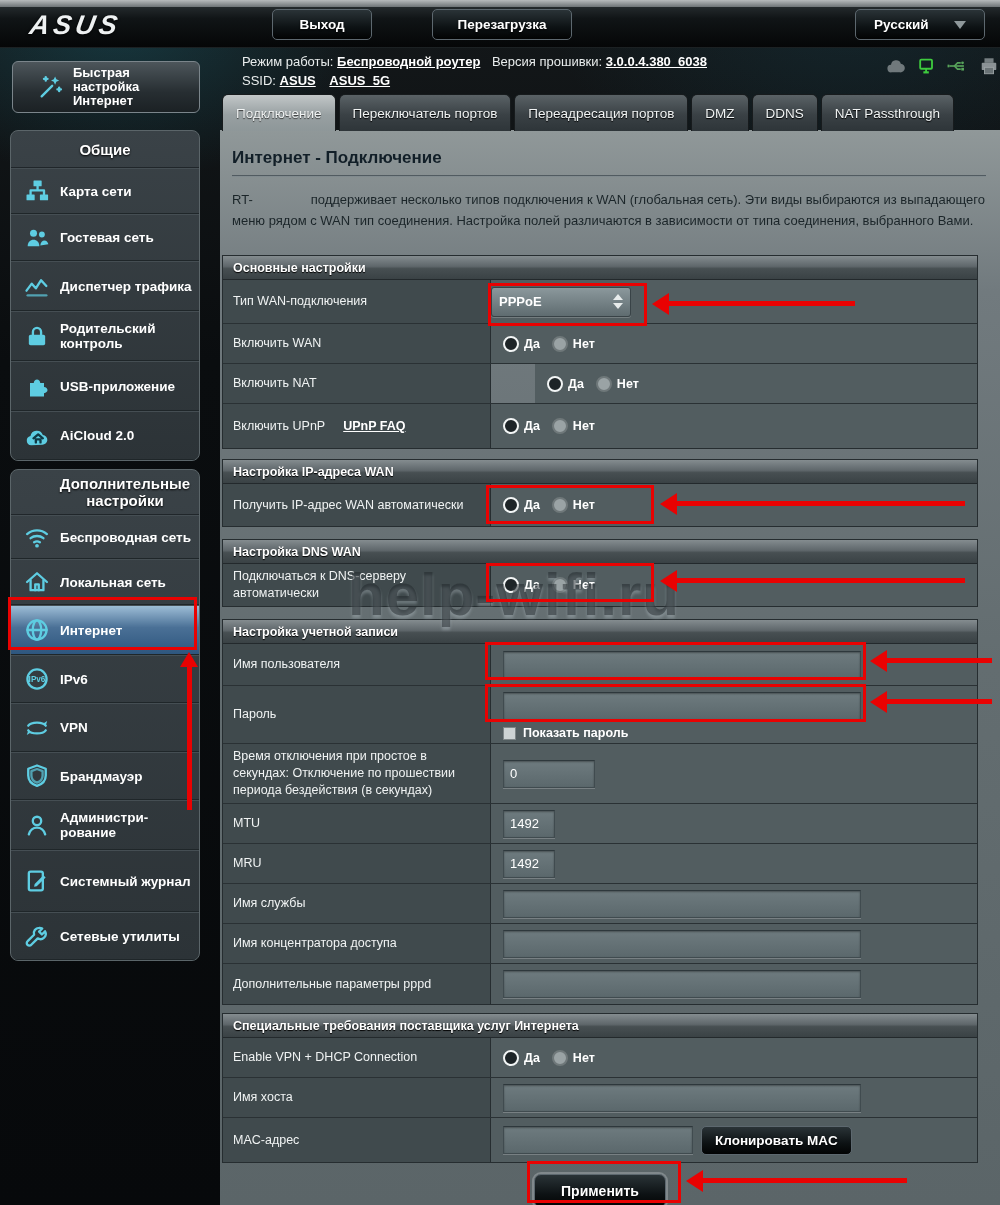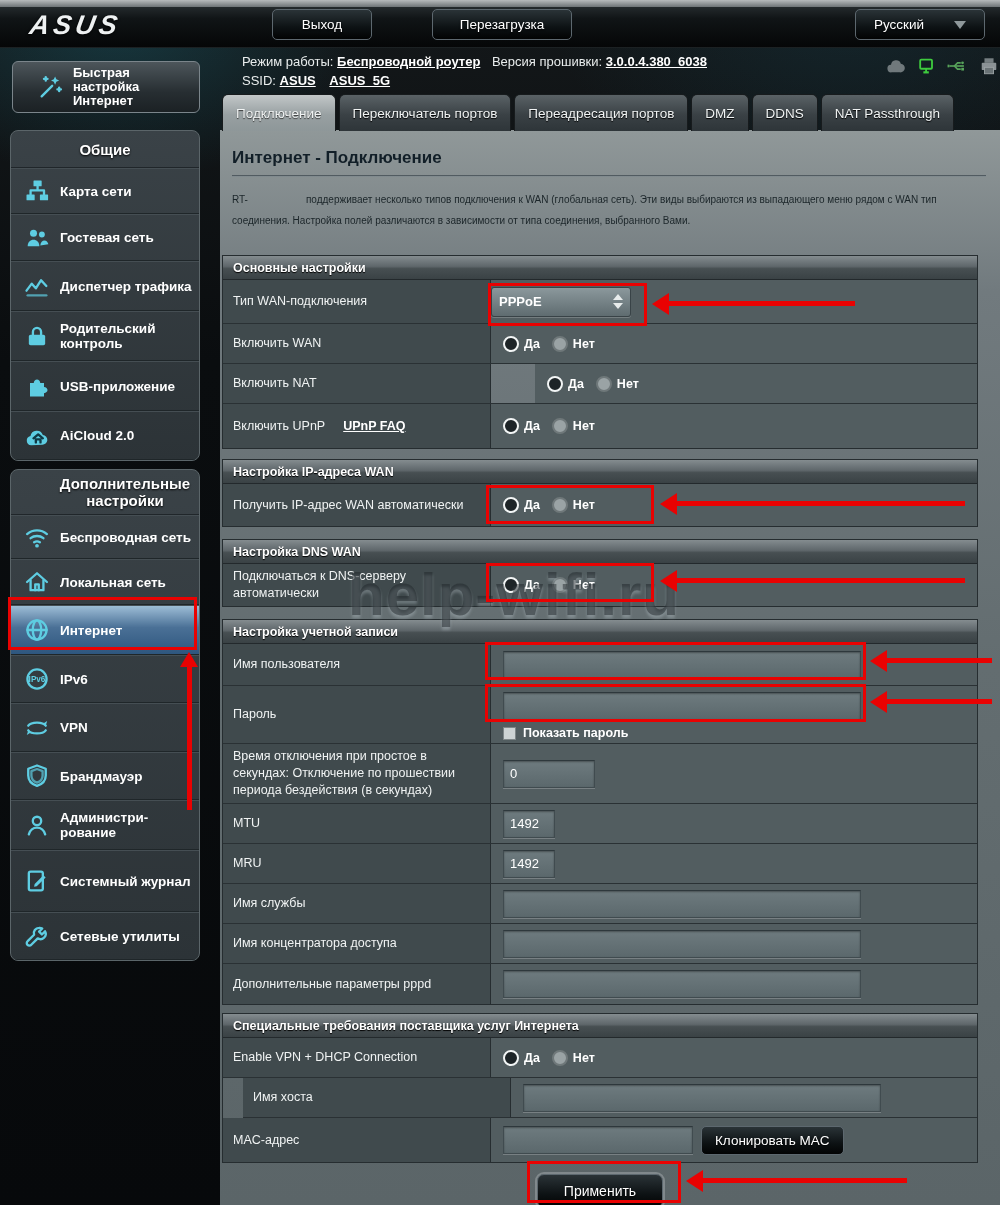--- a/index.html
+++ b/index.html
@@ -10,21 +10,21 @@
       radial-gradient(500px 300px at 85% 1%, rgba(25,90,110,.22), transparent 60%),
       linear-gradient(#14181a,#0a0d0f 30%, #07090b);}
   
   .topline{position:absolute;left:0;top:0;width:1000px;height:7px;
     background:linear-gradient(#cfd2d3,#7a8083);opacity:.85;z-index:3;}
   .hdr{position:absolute;left:0;top:0;width:1000px;height:47px;z-index:2;
     background:linear-gradient(#2f3639,#101416 40%,#050607);border-bottom:1px solid #1c2123;}
   .logo{position:absolute;left:30px;top:10px;color:#eef1f2;font-size:27px;font-weight:bold;
     font-style:italic;letter-spacing:4px;transform:skewX(-10deg);text-shadow:0 1px 3px #000;}
   .dbtn{background:linear-gradient(#2a3337,#0d1214 60%,#020303);border:1px solid #5d686f;
-    border-radius:5px;color:#fff;font-weight:normal;font-size:13.5px;text-shadow:0 1px 2px #000;
+    border-radius:5px;color:#fff;font-weight:bold;font-size:13.5px;text-shadow:0 1px 2px #000;
     padding:6px 18px;font-family:"Liberation Sans",sans-serif;cursor:pointer;}
   .hbtn{position:absolute;top:9px;height:31px;box-sizing:border-box;text-align:center;}
   .langbtn{display:flex;align-items:center;justify-content:space-between;width:130px;}
   .tri-down{width:0;height:0;border-left:6px solid transparent;border-right:6px solid transparent;
     border-top:8px solid #8f989b;margin-left:8px;}
   
   .infobar{position:absolute;left:232px;top:47px;width:780px;height:46px;z-index:2;color:#e9eded;font-size:13px;}
   .infoline{position:absolute;left:10px;white-space:nowrap;}
   .il1{top:7px;} .il2{top:26px;}
   .ilabel{color:#e9eded;}
@@ -53,21 +53,21 @@
   .item .lbl{color:#fff;font-weight:bold;font-size:13.5px;line-height:15px;white-space:pre-line;}
   .item.active{background:linear-gradient(#9dbdd6,#4a7096 45%,#2e567e);}
   .icn{width:28px;height:28px;flex:none;}
   .icn svg{stroke:#5ecde2;fill:none;stroke-width:2;stroke-linecap:round;stroke-linejoin:round;display:block;}
   .icn .f{fill:#5ecde2;stroke:none;}
   
   .content{position:absolute;left:220px;top:130px;width:780px;height:1075px;z-index:1;
     background:linear-gradient(180deg,#909899 0%,#717a7e 15%,#636d70 50%,#5b6568 100%);}
   .ptitle-main{margin:18px 14px 0 12px;font-size:17px;font-weight:bold;color:#121f28;}
   .titlerule{margin:7px 14px 0 12px;height:2px;background:linear-gradient(#39434a,#98a2a5);}
-  .desc{margin:12px 14px 0 12px;color:#1b2529;font-size:10px;line-height:21px;}
+  .desc{margin:12px 14px 0 12px;color:#1b2529;font-size:13px;line-height:21px;}
   .rtgap{display:inline-block;width:58px;}
   .tbl{margin:0 22px 0 2px;width:756px;box-sizing:border-box;border:1px solid #262d30;}
   .t1{margin-top:24px;} .t2{margin-top:10px;} .t3{margin-top:12px;} .t4{margin-top:12px;} .t5{margin-top:8px;}
   .thead{height:24px;box-sizing:border-box;display:flex;align-items:center;padding:0 10px;
     background:linear-gradient(180deg,#848c8f,#5f676b 45%,#474f52 55%,#3a4245);
     color:#fff;font-weight:bold;font-size:12.5px;text-shadow:0 1px 1px #000;border-bottom:1px solid #23292c;}
   .row{display:flex;border-bottom:1px solid #2a3134;box-sizing:border-box;}
   .row:last-child{border-bottom:none;}
   .lab{width:268px;flex:none;box-sizing:border-box;background:#404a4d;border-right:1px solid #262d30;
     display:flex;align-items:center;padding:0 10px;color:#f0f3f3;font-size:12.5px;line-height:17px;}
@@ -482,21 +482,21 @@
       <div class="thead">Специальные требования поставщика услуг Интернета</div>
       <div class="row" style="height:40px;">
         <div class="lab">Enable VPN + DHCP Connection</div>
         <div class="val">
             <span class="radio on"></span>
             <span class="rl">Да</span>
             <span class="radio off"></span>
             <span class="rl">Нет</span>
           </div>
       </div>
-      <div class="row" style="height:40px;margin-left:20px;">
+      <div class="row" style="height:40px;">
         <div class="lab">Имя хоста</div>
         <div class="val">
             <input class="inp w-wide" value="" style="">
           </div>
       </div>
       <div class="row" style="height:44px;">
         <div class="lab">MAC-адрес</div>
         <div class="val">
           <input class="inp w-mac" value="" style="">
           <button class="dbtn clonebtn">Клонировать MAC</button>

